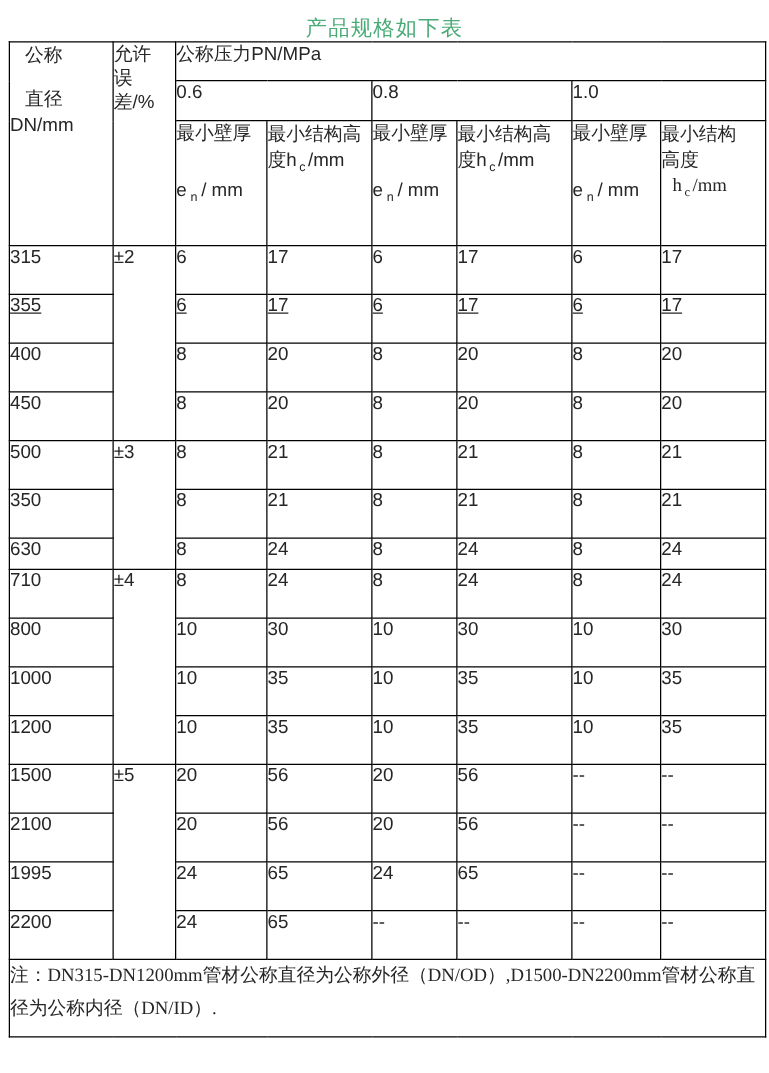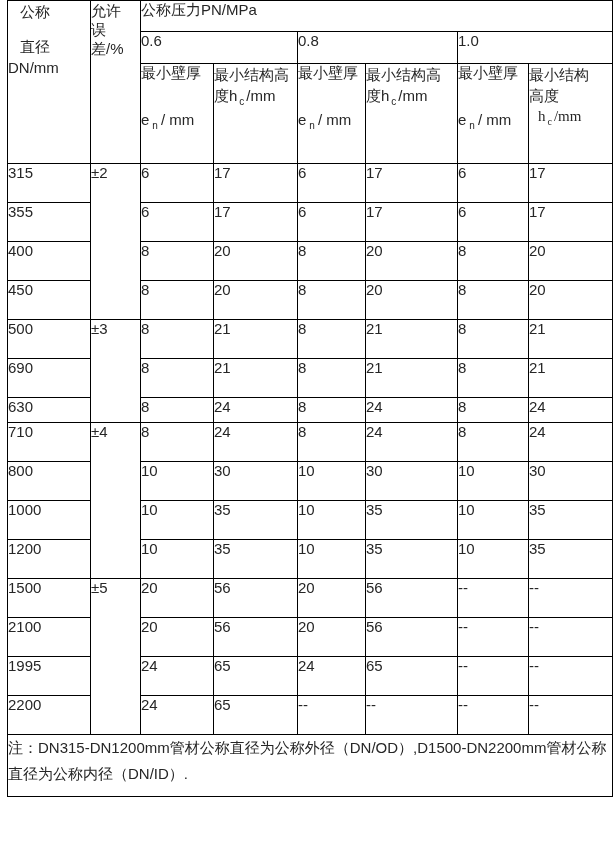--- a/index.html
+++ b/index.html
@@ -38,28 +38,29 @@
   sub{font-size:10px;}
   .en-line sub{margin:0 3px;}
   .hc-line sub{margin:0 2px;}
   
   td.dn-cell{padding:6px 0 0 6px;margin-left:20px;}
   td.tol-cell{text-align:center;vertical-align:middle;font-size:14px;}
   td.val-cell{padding:6px 0 0 12px;}
   
   td.note-cell{
     padding:7px 6px 0 5px;
-    font-family:Liberation Sans, sans-serif;
+    font-family:Liberation Serif, serif;
     font-size:14.5px;line-height:26px;
   }
 </style>
 </head>
 <body>
 
 <div>
+  <div class="title">产品规格如下表</div>
 
   <table class="spec">
     <colgroup>
       <col style="width:83px">
         <col style="width:50px">
       <col style="width:73px">
         <col style="width:84px">
       <col style="width:68px">
         <col style="width:92px">
       <col style="width:71px">
@@ -116,21 +117,21 @@
         <tr style="height: 39px;">
           <td class="dn-cell">315</td>
           <td class="tol-cell" rowspan="4">±2</td>
           <td class="val-cell">6</td>
           <td class="val-cell">17</td>
           <td class="val-cell">6</td>
           <td class="val-cell">17</td>
           <td class="val-cell">6</td>
           <td class="val-cell">17</td>
         </tr>
-        <tr style="height: 39px;">
+        <tr style="height: 39px; text-decoration: underline;">
           <td class="dn-cell">355</td>
           <td class="val-cell">6</td>
           <td class="val-cell">17</td>
           <td class="val-cell">6</td>
           <td class="val-cell">17</td>
           <td class="val-cell">6</td>
           <td class="val-cell">17</td>
         </tr>
         <tr style="height: 39px;">
           <td class="dn-cell">400</td>
@@ -154,21 +155,21 @@
           <td class="dn-cell">500</td>
           <td class="tol-cell" rowspan="3">±3</td>
           <td class="val-cell">8</td>
           <td class="val-cell">21</td>
           <td class="val-cell">8</td>
           <td class="val-cell">21</td>
           <td class="val-cell">8</td>
           <td class="val-cell">21</td>
         </tr>
         <tr style="height: 39px;">
-          <td class="dn-cell">690</td>
+          <td class="dn-cell">350</td>
           <td class="val-cell">8</td>
           <td class="val-cell">21</td>
           <td class="val-cell">8</td>
           <td class="val-cell">21</td>
           <td class="val-cell">8</td>
           <td class="val-cell">21</td>
         </tr>
         <tr style="height: 25px;">
           <td class="dn-cell">630</td>
           <td class="val-cell">8</td>

